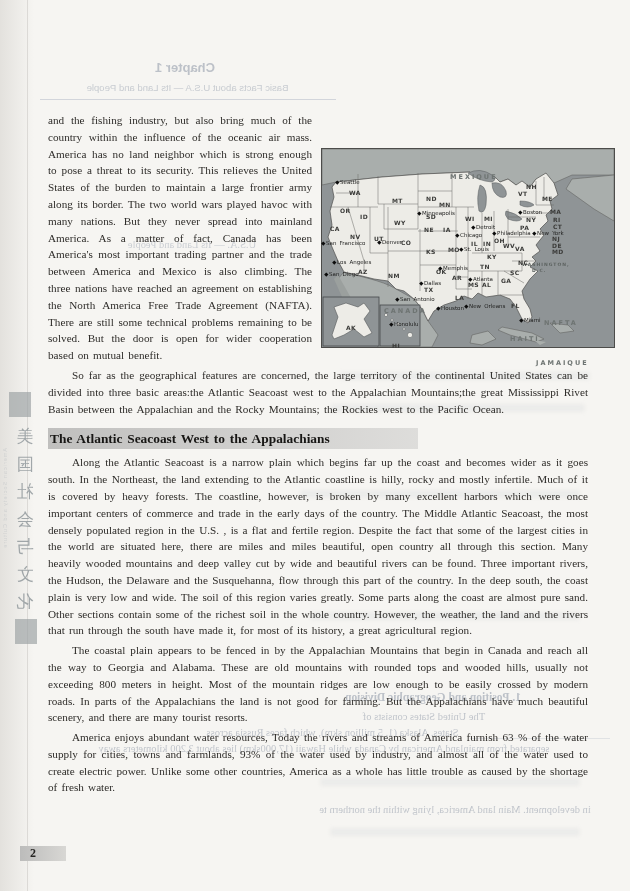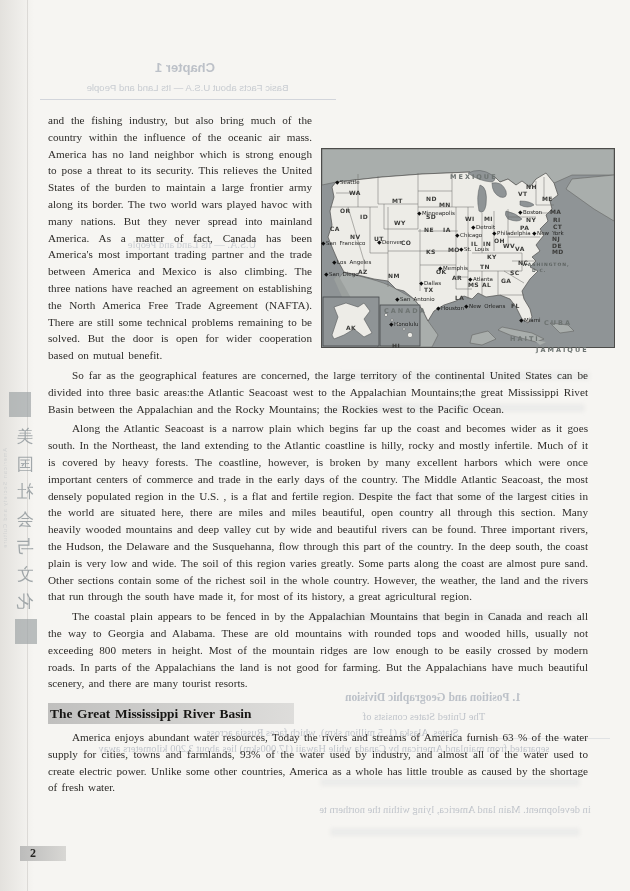--- a/index.html
+++ b/index.html
@@ -139,22 +139,22 @@
               <circle cx="70" cy="171" r="1.2"></circle>
               <circle cx="76" cy="175" r="1.6"></circle>
             <circle cx="82" cy="180" r="1.2"></circle>
               <circle cx="88" cy="186" r="2.6"></circle>
           </g>
         </svg>
         <span style="position:absolute;left:0;top:0;width:292px;height:198px;">
             <span class="ml country" style="left: 128px; top: 20px;">MEXIQUE</span>
             <span class="ml country" style="left: 62px; top: 154px;">CANADA</span>
             <span class="ml country" style="left: 188px; top: 182px;">HAITI</span>
-            <span class="ml country" style="left: 222px; top: 166px;">CUBA</span>
-            <span class="ml country" style="left: 214px; top: 193px;">JAMAIQUE</span>
+            <span class="ml country" style="left: 222px; top: 166px;">NAFTA</span>
+            <span class="ml country" style="left: 214px; top: 206px;">JAMAIQUE</span>
             <span class="ml dc" style="left: 200px; top: 108px;">WASHINGTON,</span>
             <span class="ml dc" style="left: 210px; top: 114px;">D.C.</span>
             <span class="ml state" style="left: 27px; top: 36px;">WA</span>
             <span class="ml state" style="left: 18px; top: 54px;">OR</span>
             <span class="ml state" style="left: 38px; top: 60px;">ID</span>
             <span class="ml state" style="left: 70px; top: 44px;">MT</span>
             <span class="ml state" style="left: 104px; top: 42px;">ND</span>
             <span class="ml state" style="left: 117px; top: 48px;">MN</span>
             <span class="ml state" style="left: 104px; top: 60px;">SD</span>
             <span class="ml state" style="left: 72px; top: 66px;">WY</span>
@@ -218,21 +218,21 @@
             <span class="ml city" style="left: 198px; top: 163px;"><i class="dot"></i>Miami</span>
             <span class="ml city" style="left: 197px; top: 55px;"><i class="dot"></i>Boston</span>
             <span class="ml city" style="left: 211px; top: 76px;"><i class="dot"></i>New York</span>
             <span class="ml city" style="left: 171px; top: 76px;"><i class="dot"></i>Philadelphia</span>
             <span class="ml city" style="left: 68px; top: 167px;"><i class="dot"></i>Honolulu</span>
           </span>
       </span><span>and the fishing industry, but also bring much of the country within the influence of the oceanic air mass.  America has no land neighbor which is strong enough to pose a threat to its security.  This relieves the United States of the burden to maintain a large frontier army along its border.  The two world wars played havoc with many nations.  But they never spread into mainland America.  As a matter of fact, Canada has been America's most important trading partner and the trade between America and Mexico is also climbing.  The three nations have reached an agreement on establishing the North America Free Trade Agreement (NAFTA).  There are still some technical problems remaining to be solved.  But the door is open for wider cooperation based on mutual benefit.</span>
     </p>
     <p class="ind">So far as the geographical features are concerned, the large territory of the continental United States can be divided into three basic areas:the Atlantic Seacoast west to the Appalachian Mountains;the great Mississippi Rivet Basin between the Appalachian and the Rocky Mountains; the Rockies west to the Pacific Ocean.</p>
 
+    <div class="hl hl1">The Atlantic Seacoast West to the Appalachians</div>
     <p class="ind">Along the Atlantic Seacoast is a narrow plain which begins far up the coast and becomes wider as it goes south.  In the Northeast, the land extending to the Atlantic coastline is hilly, rocky and mostly infertile. Much of it is covered by heavy forests.  The coastline, however, is broken by many excellent harbors which were once important centers of commerce and trade in the early days of the country.  The Middle Atlantic Seacoast, the most densely populated region in the U.S. , is a flat and fertile region.  Despite the fact that some of the largest cities in the world are situated here, there are miles and miles beautiful, open country all through this section.  Many heavily wooded mountains and deep valley cut by wide and beautiful rivers can be found. Three important rivers, the Hudson, the Delaware and the Susquehanna, flow through this part of the country. In the deep south, the coast plain is very low and wide.  The soil of this region varies greatly. Some parts along the coast are almost pure sand. Other sections contain some of the richest soil in the whole country.  However, the weather, the land and the rivers that run through the south have made it, for most of its history, a great agricultural region.</p>
     <p class="ind">The coastal plain appears to be fenced in by the Appalachian Mountains that begin in Canada and reach all the way to Georgia and Alabama. These are old mountains with rounded tops and wooded hills, usually not exceeding 800 meters in height.  Most of the mountain ridges are low enough to be easily crossed by modern roads.  In parts of the Appalachians the land is not good for farming.  But the Appalachians have much beautiful scenery, and there are many tourist resorts.</p>
 
-    <div class="hl hl2">The Great Mississippi River Basin</div>
     <p class="ind">America enjoys abundant water resources, Today the rivers and streams of America furnish 63 % of the water supply for cities, towns and farmlands, 93% of the water used by industry, and almost all of the water used to create electric power.  Unlike some other countries, America as a whole has little trouble as caused by the shortage of fresh water.</p>
   </div>
 
   <div class="pagenum">2</div>
 </div>
 
 </body></html>

